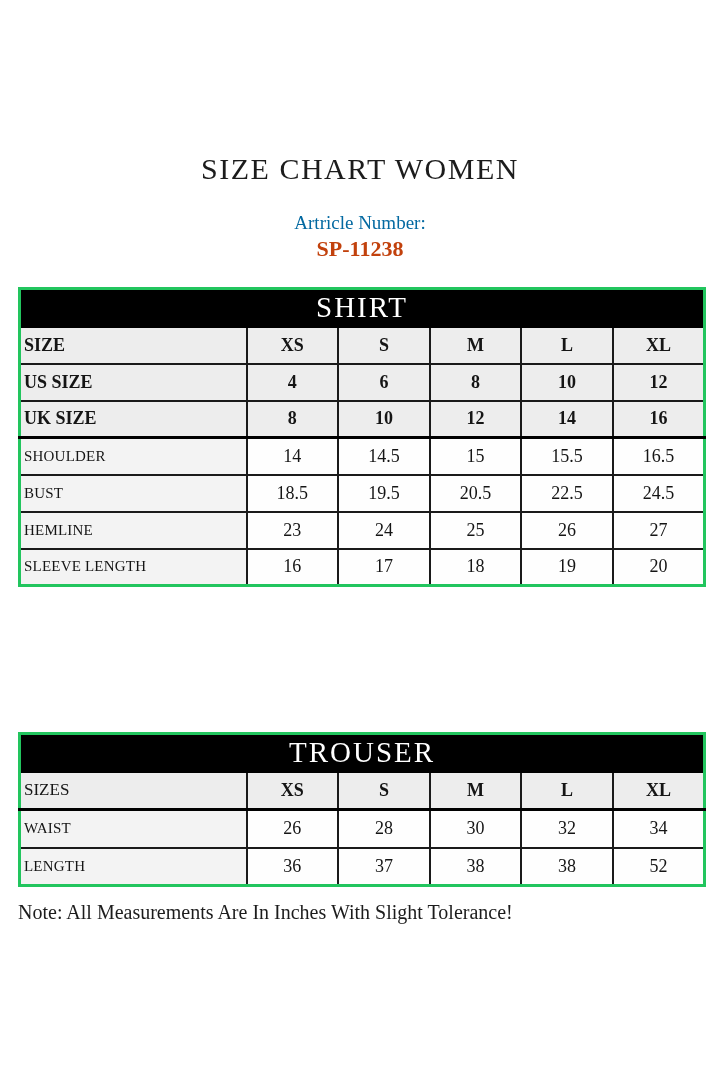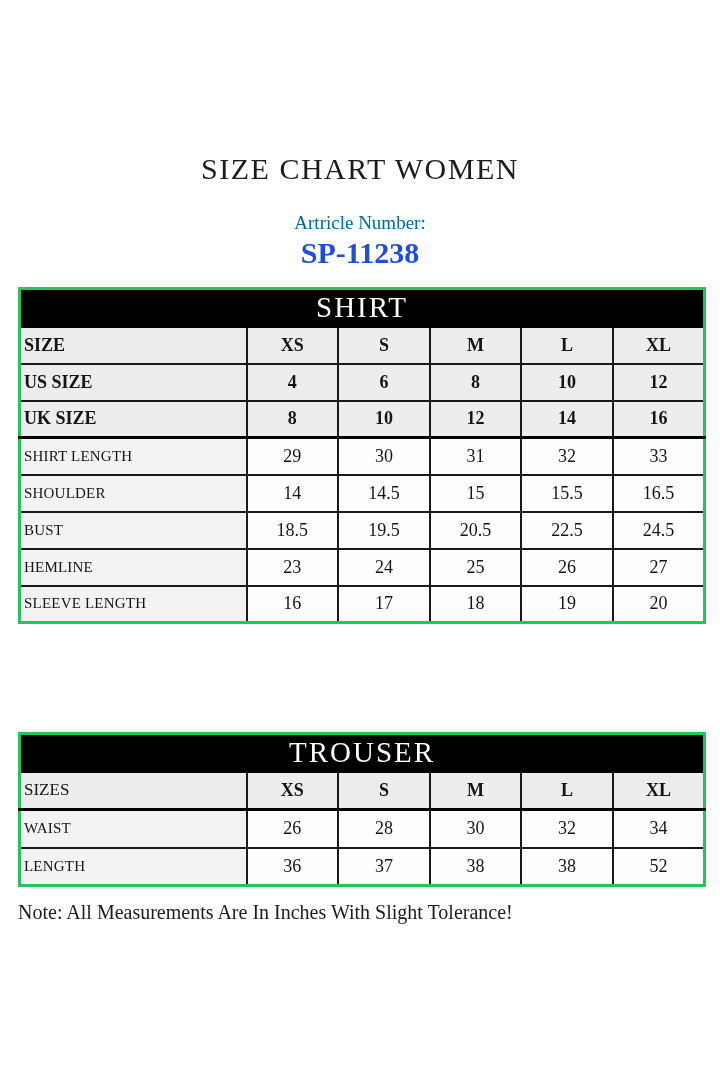--- a/index.html
+++ b/index.html
@@ -23,21 +23,21 @@
     color: #1c1c1c;
   }
   .article-label {
     position: absolute; top: 212px; left: 0; width: 720px;
     text-align: center;
     font-size: 19px; color: #0369a1;
   }
   .article-number {
     position: absolute; top: 236px; left: 0; width: 720px;
     text-align: center;
-    font-size: 30px; font-weight: bold; color: #1d4ed8;
+    font-size: 22px; font-weight: bold; color: #c2410c;
   }
   table.size-table {
     position: absolute; left: 18px; width: 685px;
     border-collapse: collapse; table-layout: fixed;
     border: 3px solid #22c55e;
   }
   table.shirt { top: 287px; }
   table.trouser { top: 732px; }
   .size-table td {
     border: 2px solid #1a1a1a;
@@ -113,28 +113,20 @@
         </tr>
         <tr class="size-row last-size">
           <td class="label">UK SIZE</td>
           <td class="val">8</td>
           <td class="val">10</td>
           <td class="val">12</td>
           <td class="val">14</td>
           <td class="val">16</td>
         </tr>
         <tr class="meas-row">
-          <td class="label">SHIRT LENGTH</td>
-          <td class="val">29</td>
-          <td class="val">30</td>
-          <td class="val">31</td>
-          <td class="val">32</td>
-          <td class="val">33</td>
-        </tr>
-        <tr class="meas-row">
           <td class="label">SHOULDER</td>
           <td class="val">14</td>
           <td class="val">14.5</td>
           <td class="val">15</td>
           <td class="val">15.5</td>
           <td class="val">16.5</td>
         </tr>
         <tr class="meas-row">
           <td class="label">BUST</td>
           <td class="val">18.5</td>

